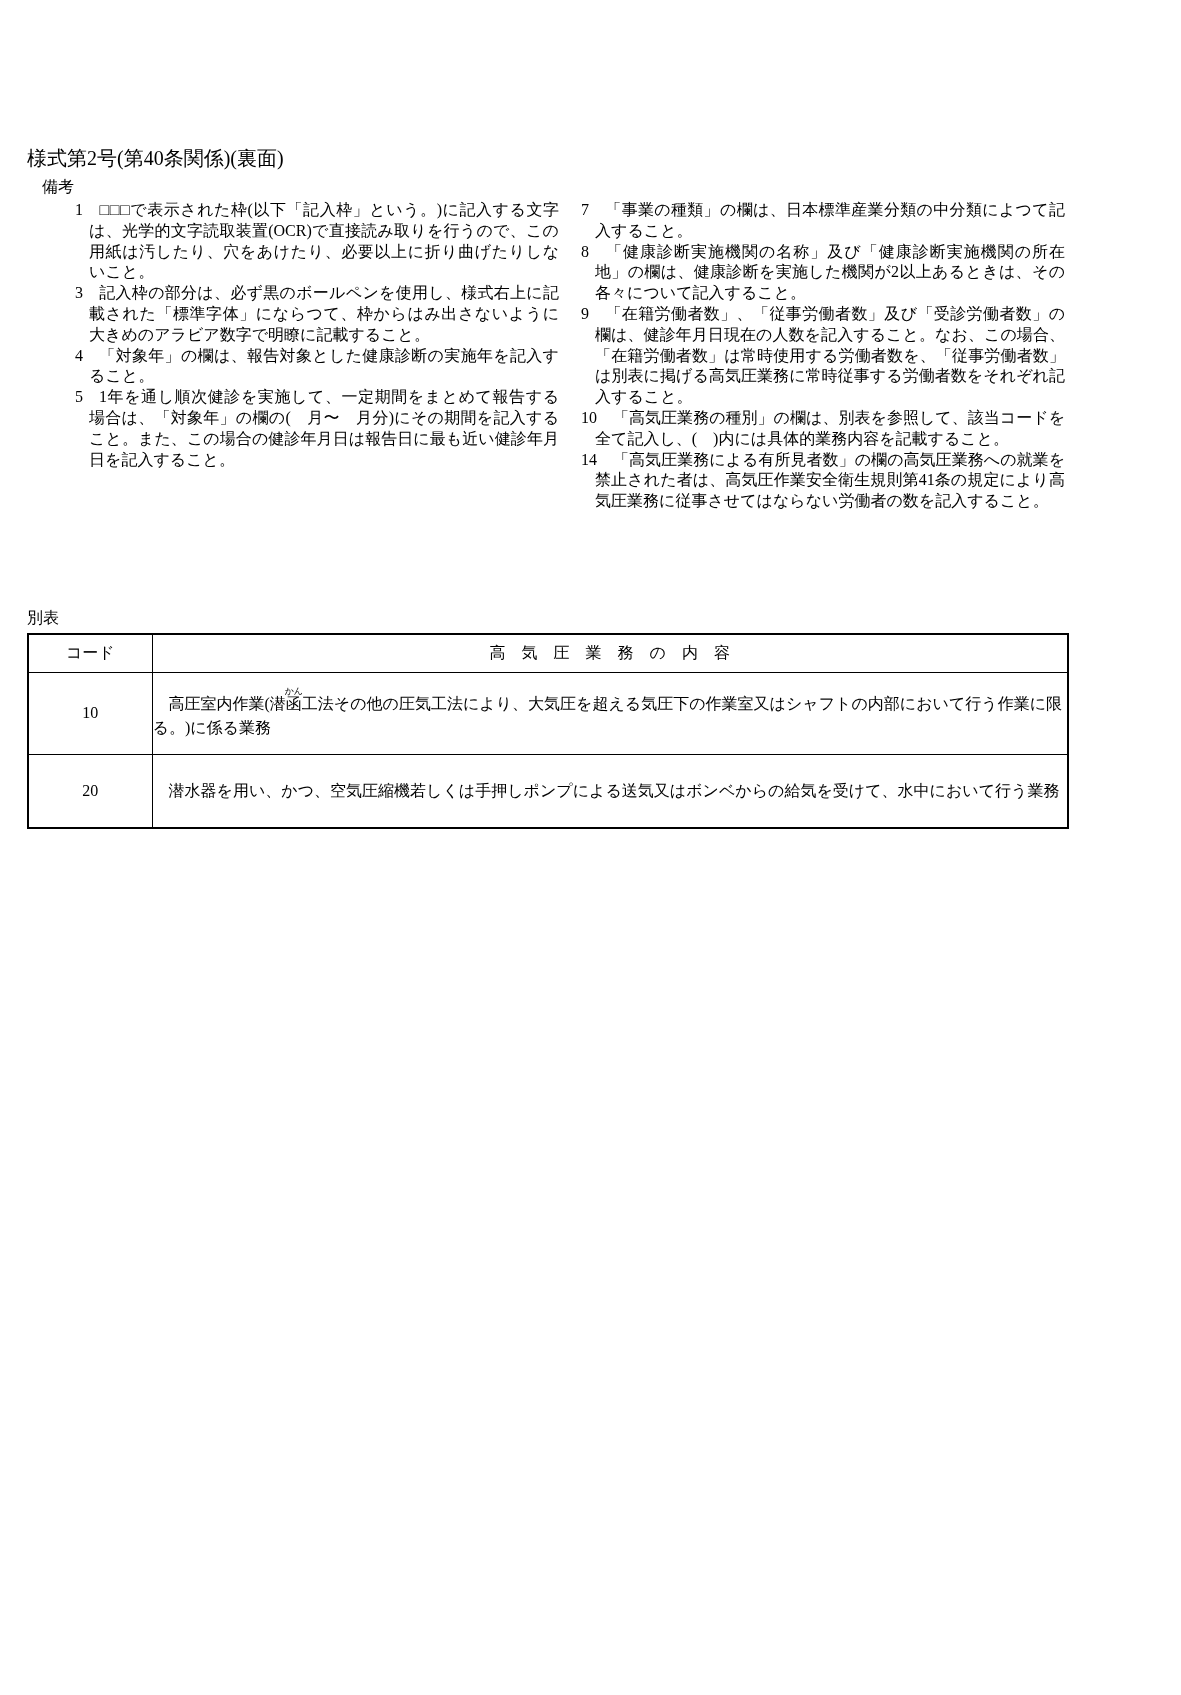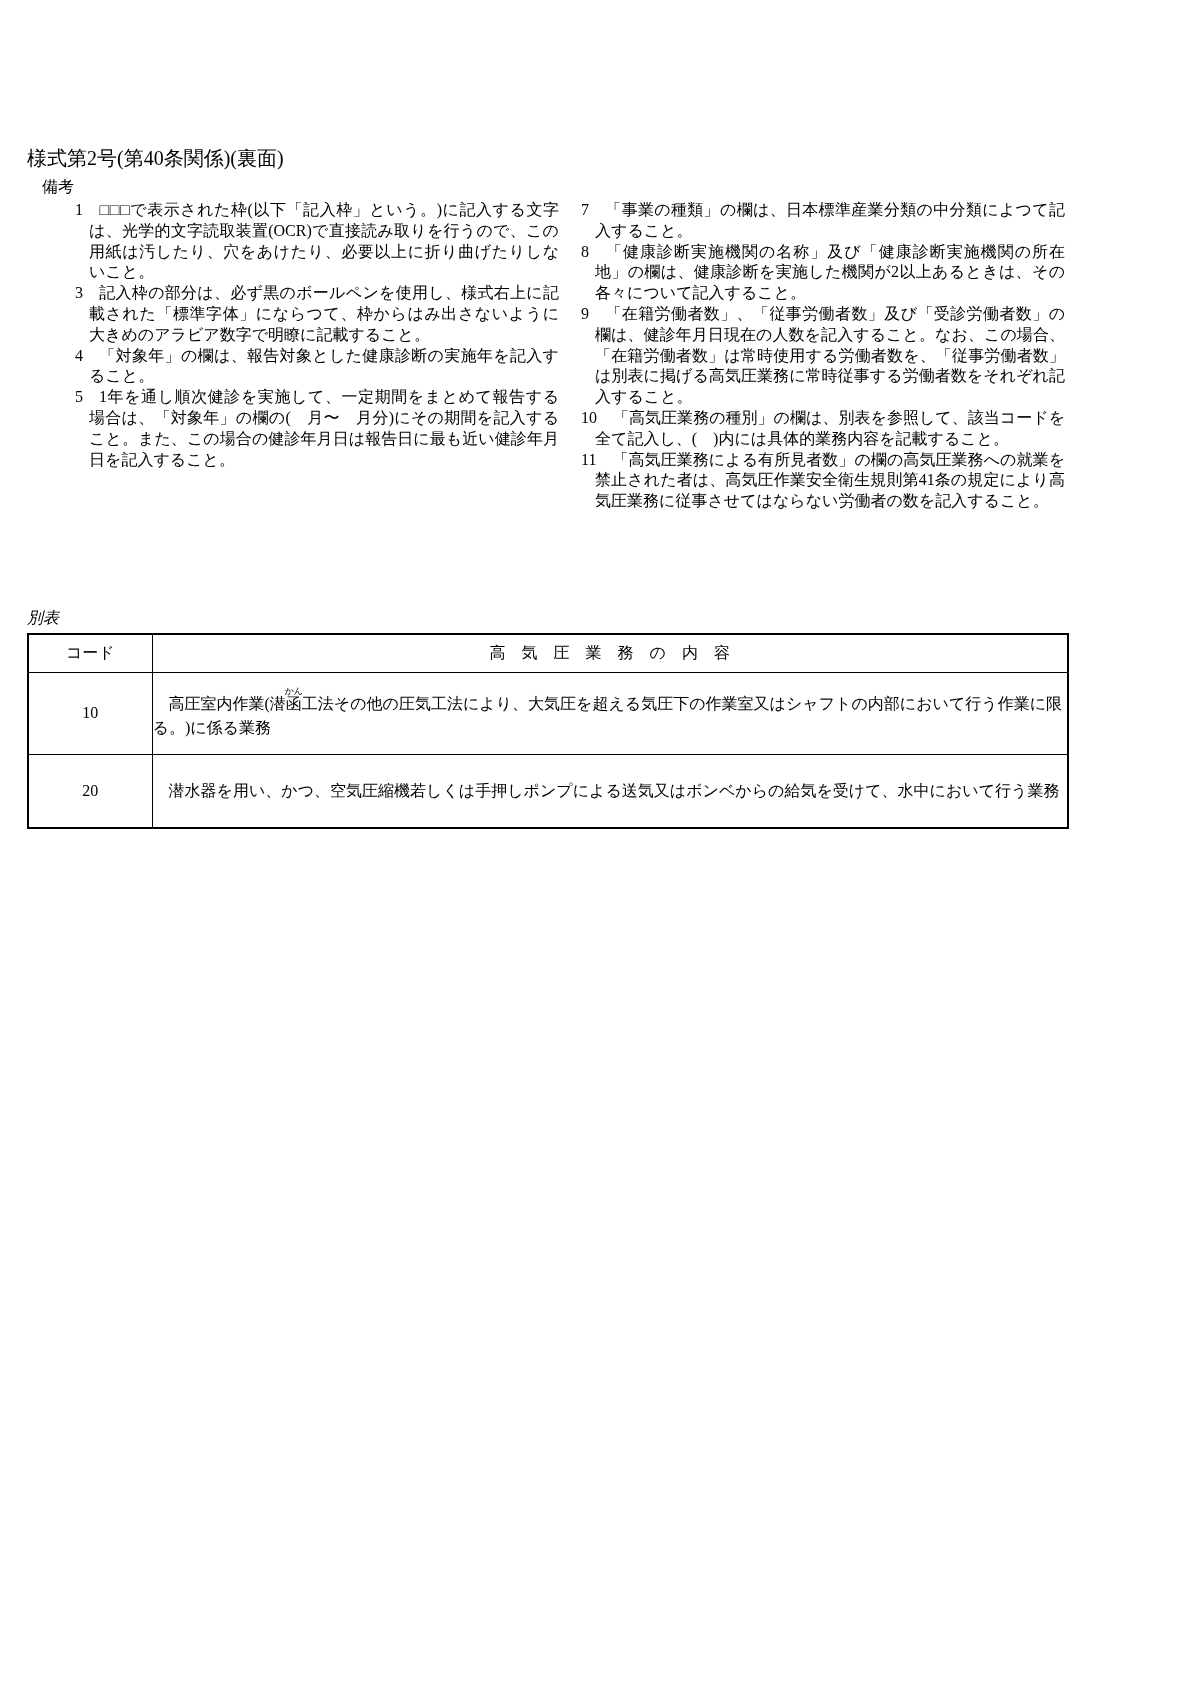--- a/index.html
+++ b/index.html
@@ -30,21 +30,21 @@
       line-height: 1.3;
       padding-left: 14px;
       text-align: justify;
     }
     .note-num {
       display: inline-block;
       margin-left: -14px;
       padding-right: 16px;
     }
 
-    .appendix-title { font-size: 16px; margin-top: 96px; font-style: italic; }
+    .appendix-title { font-size: 16px; margin-top: 96px; }
 
     table.code-table {
       border-collapse: collapse;
       width: 1042px;
       margin-top: 4px;
       font-size: 16px;
     }
     table.code-table th,
     table.code-table td {
       border: 1px solid #000000;
@@ -89,21 +89,21 @@
       <div class="note"><span class="note-num">3</span><span class="note-text">記入枠の部分は、必ず黒のボールペンを使用し、様式右上に記載された「標準字体」にならつて、枠からはみ出さないように大きめのアラビア数字で明瞭に記載すること。</span></div>
       <div class="note"><span class="note-num">4</span><span class="note-text">「対象年」の欄は、報告対象とした健康診断の実施年を記入すること。</span></div>
       <div class="note"><span class="note-num">5</span><span class="note-text">1年を通し順次健診を実施して、一定期間をまとめて報告する場合は、「対象年」の欄の(　月〜　月分)にその期間を記入すること。また、この場合の健診年月日は報告日に最も近い健診年月日を記入すること。</span></div>
     </div>
 
     <div class="col">
       <div class="note"><span class="note-num">7</span><span class="note-text">「事業の種類」の欄は、日本標準産業分類の中分類によつて記入すること。</span></div>
       <div class="note"><span class="note-num">8</span><span class="note-text">「健康診断実施機関の名称」及び「健康診断実施機関の所在地」の欄は、健康診断を実施した機関が2以上あるときは、その各々について記入すること。</span></div>
       <div class="note"><span class="note-num">9</span><span class="note-text">「在籍労働者数」、「従事労働者数」及び「受診労働者数」の欄は、健診年月日現在の人数を記入すること。なお、この場合、「在籍労働者数」は常時使用する労働者数を、「従事労働者数」は別表に掲げる高気圧業務に常時従事する労働者数をそれぞれ記入すること。</span></div>
       <div class="note"><span class="note-num">10</span><span class="note-text">「高気圧業務の種別」の欄は、別表を参照して、該当コードを全て記入し、(　)内には具体的業務内容を記載すること。</span></div>
-      <div class="note"><span class="note-num">11</span><span class="note-text">「高気圧業務による有所見者数」の欄の高気圧業務への就業を禁止された者は、高気圧作業安全衛生規則第41条の規定により高気圧業務に従事させてはならない労働者の数を記入すること。</span></div>
+      <div class="note"><span class="note-num">14</span><span class="note-text">「高気圧業務による有所見者数」の欄の高気圧業務への就業を禁止された者は、高気圧作業安全衛生規則第41条の規定により高気圧業務に従事させてはならない労働者の数を記入すること。</span></div>
     </div>
 
   </div>
 
   <div class="appendix-title">別表</div>
 
   <table class="code-table">
     <colgroup>
       <col class="col-code">
       <col>

